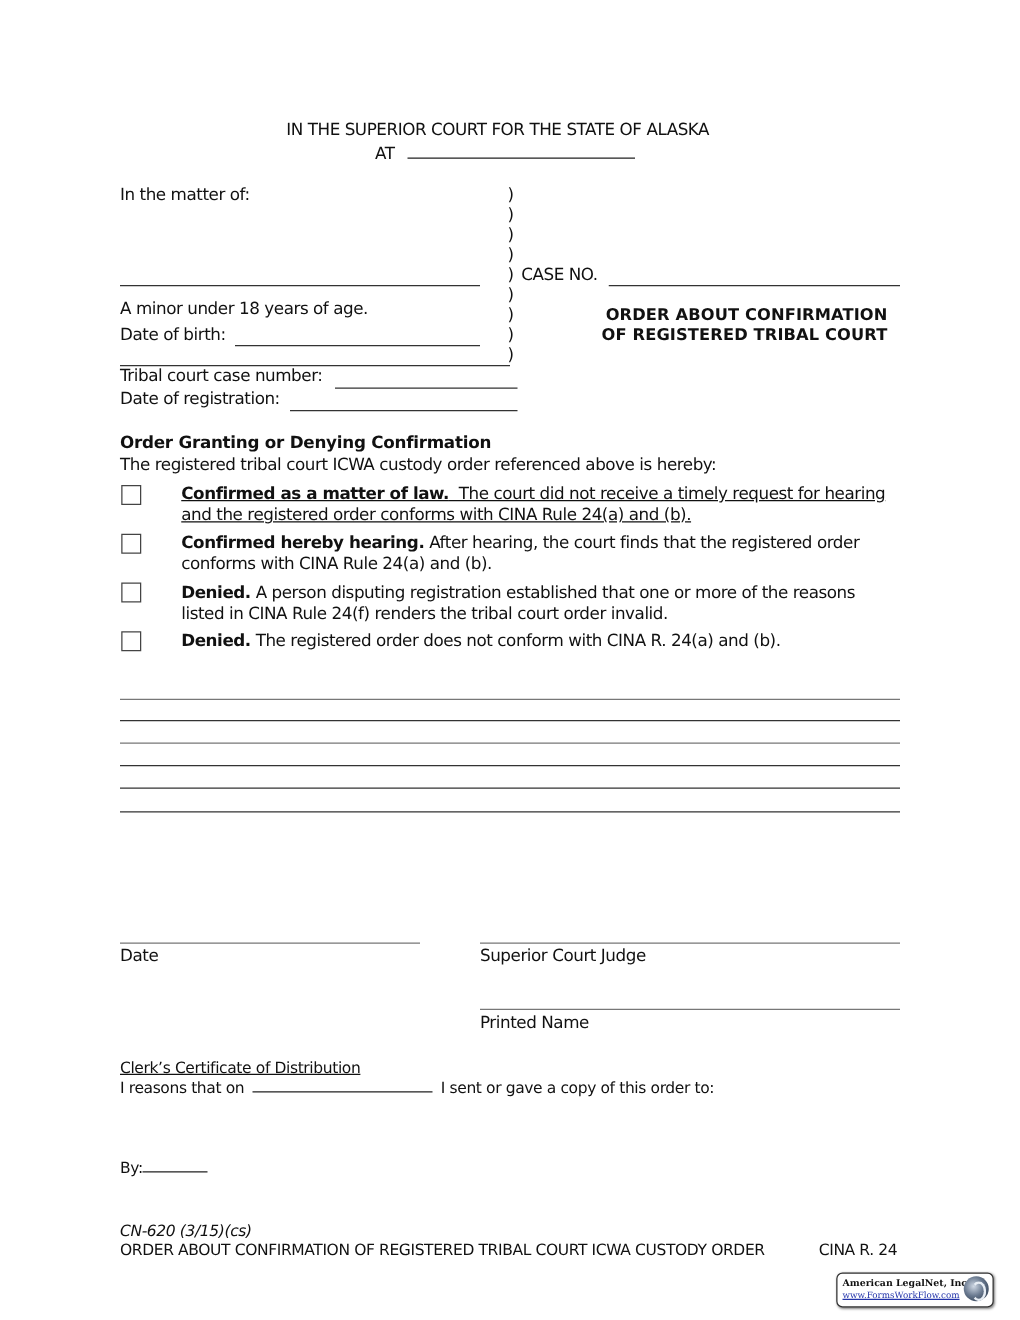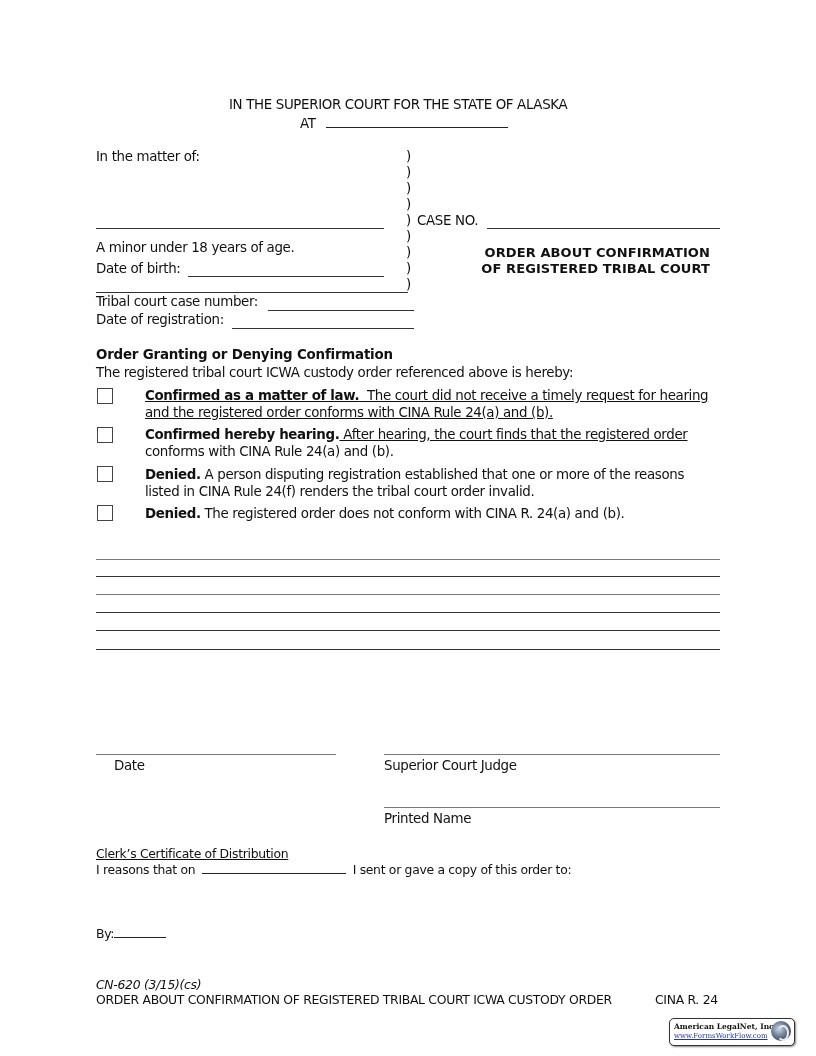--- a/index.html
+++ b/index.html
@@ -71,21 +71,21 @@
 <div class="abs t14" style="left:96px; top:365px;">The registered tribal court ICWA custody order referenced above is hereby:</div>
 
 <div class="checkbox" style="top:388px;"></div>
 <div class="opt" style="top:387px;text-decoration:underline;">
   <div><span class="bold">Confirmed as a matter of law.</span><span style="white-space:pre;">  The court did not receive a timely request for hearing</span></div>
   <div>and the registered order conforms with CINA Rule 24(a) and (b).</div>
 </div>
 
 <div class="checkbox" style="top:427px;"></div>
 <div class="opt" style="top:426px;">
-  <div><span class="bold">Confirmed hereby hearing.</span><span style="white-space:pre;text-decoration:underline;"> After hearing, the court finds that the registered order</span></div>
+  <div><span class="bold">Confirmed hereby hearing.</span><span style="white-space:pre;"> After hearing, the court finds that the registered order</span></div>
   <div>conforms with CINA Rule 24(a) and (b).</div>
 </div>
 
 <div class="checkbox" style="top:466px;"></div>
 <div class="opt" style="top:466px;">
   <div><span class="bold">Denied.</span><span style="white-space:pre;"> A person disputing registration established that one or more of the reasons</span></div>
   <div>listed in CINA Rule 24(f) renders the tribal court order invalid.</div>
 </div>
 
 <div class="checkbox" style="top:505px;"></div>
@@ -94,21 +94,21 @@
 </div>
 
 <div class="hline gray" style="left:96px; top:559px; width:624px;"></div>
 <div class="hline" style="left:96px; top:576px; width:624px;"></div>
 <div class="hline gray" style="left:96px; top:594px; width:624px;"></div>
 <div class="hline" style="left:96px; top:612px; width:624px;"></div>
 <div class="hline" style="left:96px; top:630px; width:624px;"></div>
 <div class="hline" style="left:96px; top:649px; width:624px;"></div>
 
 <div class="hline gray" style="left:96px; top:754px; width:240px;"></div>
-<div class="abs t14" style="left:114px; top:758px;">Date</div>
+<div class="abs t14" style="left:96px; top:758px;">Date</div>
 <div class="hline gray" style="left:384px; top:754px; width:336px;"></div>
 <div class="abs t14" style="left:384px; top:758px;">Superior Court Judge</div>
 <div class="hline gray" style="left:384px; top:807px; width:336px;"></div>
 <div class="abs t14" style="left:384px; top:811px;">Printed Name</div>
 
 <div class="abs t13" style="left:96px; top:846px; text-decoration:underline;">Clerk’s Certificate of Distribution</div>
 <div class="abs t13" style="left:96px; top:862px;">
   <span>I reasons that on</span>
   <span class="uline" style="width:144px; margin:0 3px;"></span>
   <span>I sent or gave a copy of this order to:</span>

